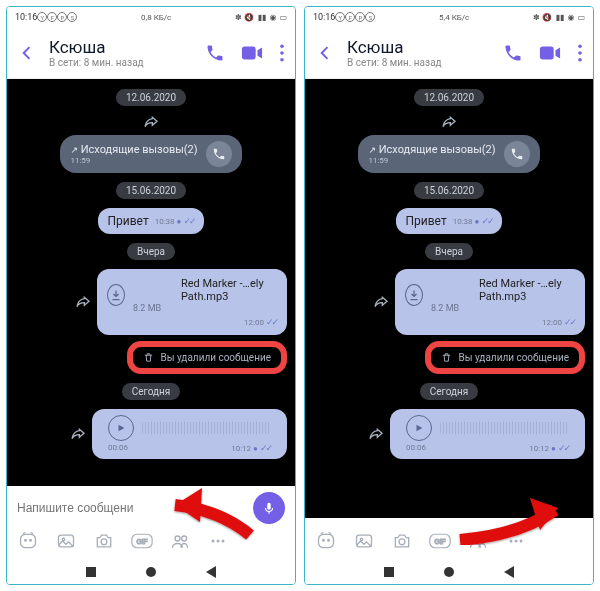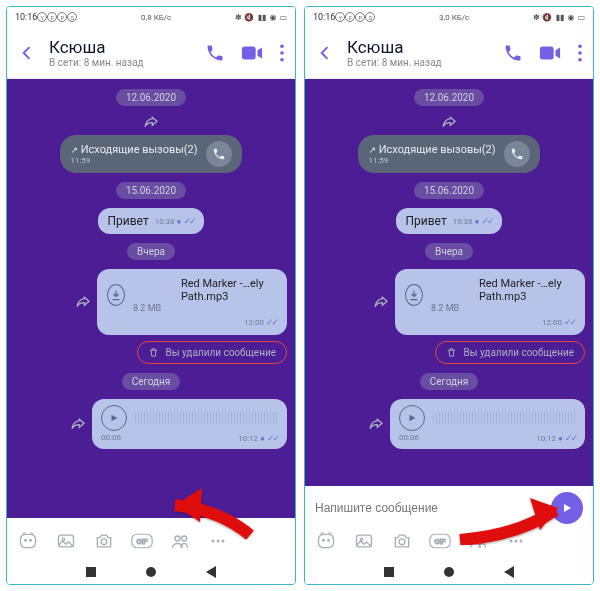--- a/index.html
+++ b/index.html
@@ -45,21 +45,21 @@
     padding: 0 10px;
     border-bottom: 1px solid #eee;
   }
   .back-btn { width: 24px; color: #7460e6; }
   .title-block { flex: 1; padding-left: 8px; }
   .title-name { font-size: 17px; color: #0f172a; }
   .title-sub { font-size: 10px; color: #888; }
   .hdr-icons { display: flex; gap: 16px; color: #7460e6; align-items: center; }
   .chat-area {
     flex: 1;
-    background: #4c1d95;
+    background: #000000;
     overflow: hidden;
     display: flex;
     flex-direction: column;
     padding: 4px 8px;
     position: relative;
   }
   .date-pill {
     align-self: center;
     background: rgba(160,170,185,0.35);
     color: #cdd3dd;
@@ -98,32 +98,32 @@
     padding: 8px 10px;
     width: 190px;
   }
   .file-top { display: flex; gap: 8px; align-items: center; }
   .dl-ic { width: 22px; height: 22px; border: 1.5px solid #5a6690; border-radius: 50%; display: flex; align-items: center; justify-content: center; color: #5a6690; }
   .file-name { font-size: 11px; color: #222; padding-left: 48px; }
   .file-size { font-size: 9px; color: #6a7490; }
   .file-bot { text-align: right; margin-top: 4px; font-size: 8px; color: #707a95; }
   .deleted-bubble {
     align-self: flex-end;
-    border: 1px solid #ef4444;
+    border: 6px solid #ef4444;
     border-radius: 14px;
     padding: 5px 10px;
     color: #a9b2c0;
     font-size: 10px;
     display: flex; align-items: center; gap: 6px;
     margin: 3px 0;
   }
   .voice-bubble {
     background: #b8c3ea;
     border-radius: 12px;
-    padding: 6px 9px;
+    padding: 6px 16px;
     width: 195px;
     display: flex;
     flex-direction: column;
     gap: 2px;
   }
   .voice-top { display: flex; align-items: center; gap: 8px; }
   .play-btn { width: 26px; height: 26px; border: 1.5px solid #5a6690; border-radius: 50%; display: flex; align-items: center; justify-content: center; color: #5a6690; }
   .wave { flex: 1; height: 12px; background: repeating-linear-gradient(90deg, #98a3c8 0 1px, transparent 1px 3px); border-radius: 2px; opacity: 0.6; }
   .voice-bot { display: flex; justify-content: space-between; font-size: 8px; color: #707a95; }
   .composer {
@@ -302,20 +302,28 @@
         </div>
         <div class="voice-bot">
           <span>00:06</span>
           <span><span>10:12</span> <span style="color:#6a77c9">●</span> <span class="checks">✓✓</span></span>
         </div>
       </div>
     </div>
   </div>
 
   <div class="composer">
+    <div class="compose-input-row">
+      <input class="compose-input" placeholder="Напишите сообщени" style="">
+      <div class="mic-btn">
+          <svg width="14" height="14" viewBox="0 0 24 24" fill="currentColor">
+            <path d="M12 15a3 3 0 003-3V6a3 3 0 00-6 0v6a3 3 0 003 3zm5-3a5 5 0 01-10 0H5a7 7 0 006 6.9V22h2v-3.1A7 7 0 0019 12h-2z"></path>
+          </svg>
+        </div>
+    </div>
     <div class="compose-icons-row">
       <span class="ci">
           <svg width="20" height="20" viewBox="0 0 24 24" fill="none" stroke="currentColor" stroke-width="1.6">
             <rect x="3" y="4" width="18" height="16" rx="6"></rect>
             <circle cx="9" cy="11" r="1"></circle>
             <circle cx="15" cy="11" r="1"></circle>
             <path d="M6 4c1-2 3-2 3-2M18 4c-1-2-3-2-3-2"></path>
           </svg>
         </span>
       <span class="ci">
@@ -363,21 +371,21 @@
 
 <div class="phone">
   <div class="statusbar">
     <div class="left">
       <span>10:16</span>
       <span class="sb-icon">Y</span>
       <span class="sb-icon">F</span>
       <span class="sb-icon">P</span>
       <span class="sb-icon">S</span>
     </div>
-    <div class="mid"><span class="sb-txt">3,0 КБ/с</span></div>
+    <div class="mid"><span class="sb-txt">5,4 КБ/с</span></div>
     <div class="right">
       <span class="sb-txt">✽</span>
       <span class="sb-txt">🔇</span>
       <span class="sb-txt">▮▮</span>
       <span class="sb-txt">◉</span>
       <span class="sb-txt">▭</span>
     </div>
   </div>
 
   <div class="header">
@@ -488,28 +496,20 @@
         </div>
         <div class="voice-bot">
           <span>00:06</span>
           <span><span>10:12</span> <span style="color:#6a77c9">●</span> <span class="checks">✓✓</span></span>
         </div>
       </div>
     </div>
   </div>
 
   <div class="composer">
-    <div class="compose-input-row">
-      <input class="compose-input" placeholder="Напишите сообщение" style="">
-      <div class="mic-btn">
-          <svg width="12" height="12" viewBox="0 0 24 24" fill="currentColor">
-            <path d="M6 4l14 8-14 8z"></path>
-          </svg>
-        </div>
-    </div>
     <div class="compose-icons-row">
       <span class="ci">
           <svg width="20" height="20" viewBox="0 0 24 24" fill="none" stroke="currentColor" stroke-width="1.6">
             <rect x="3" y="4" width="18" height="16" rx="6"></rect>
             <circle cx="9" cy="11" r="1"></circle>
             <circle cx="15" cy="11" r="1"></circle>
             <path d="M6 4c1-2 3-2 3-2M18 4c-1-2-3-2-3-2"></path>
           </svg>
         </span>
       <span class="ci">

